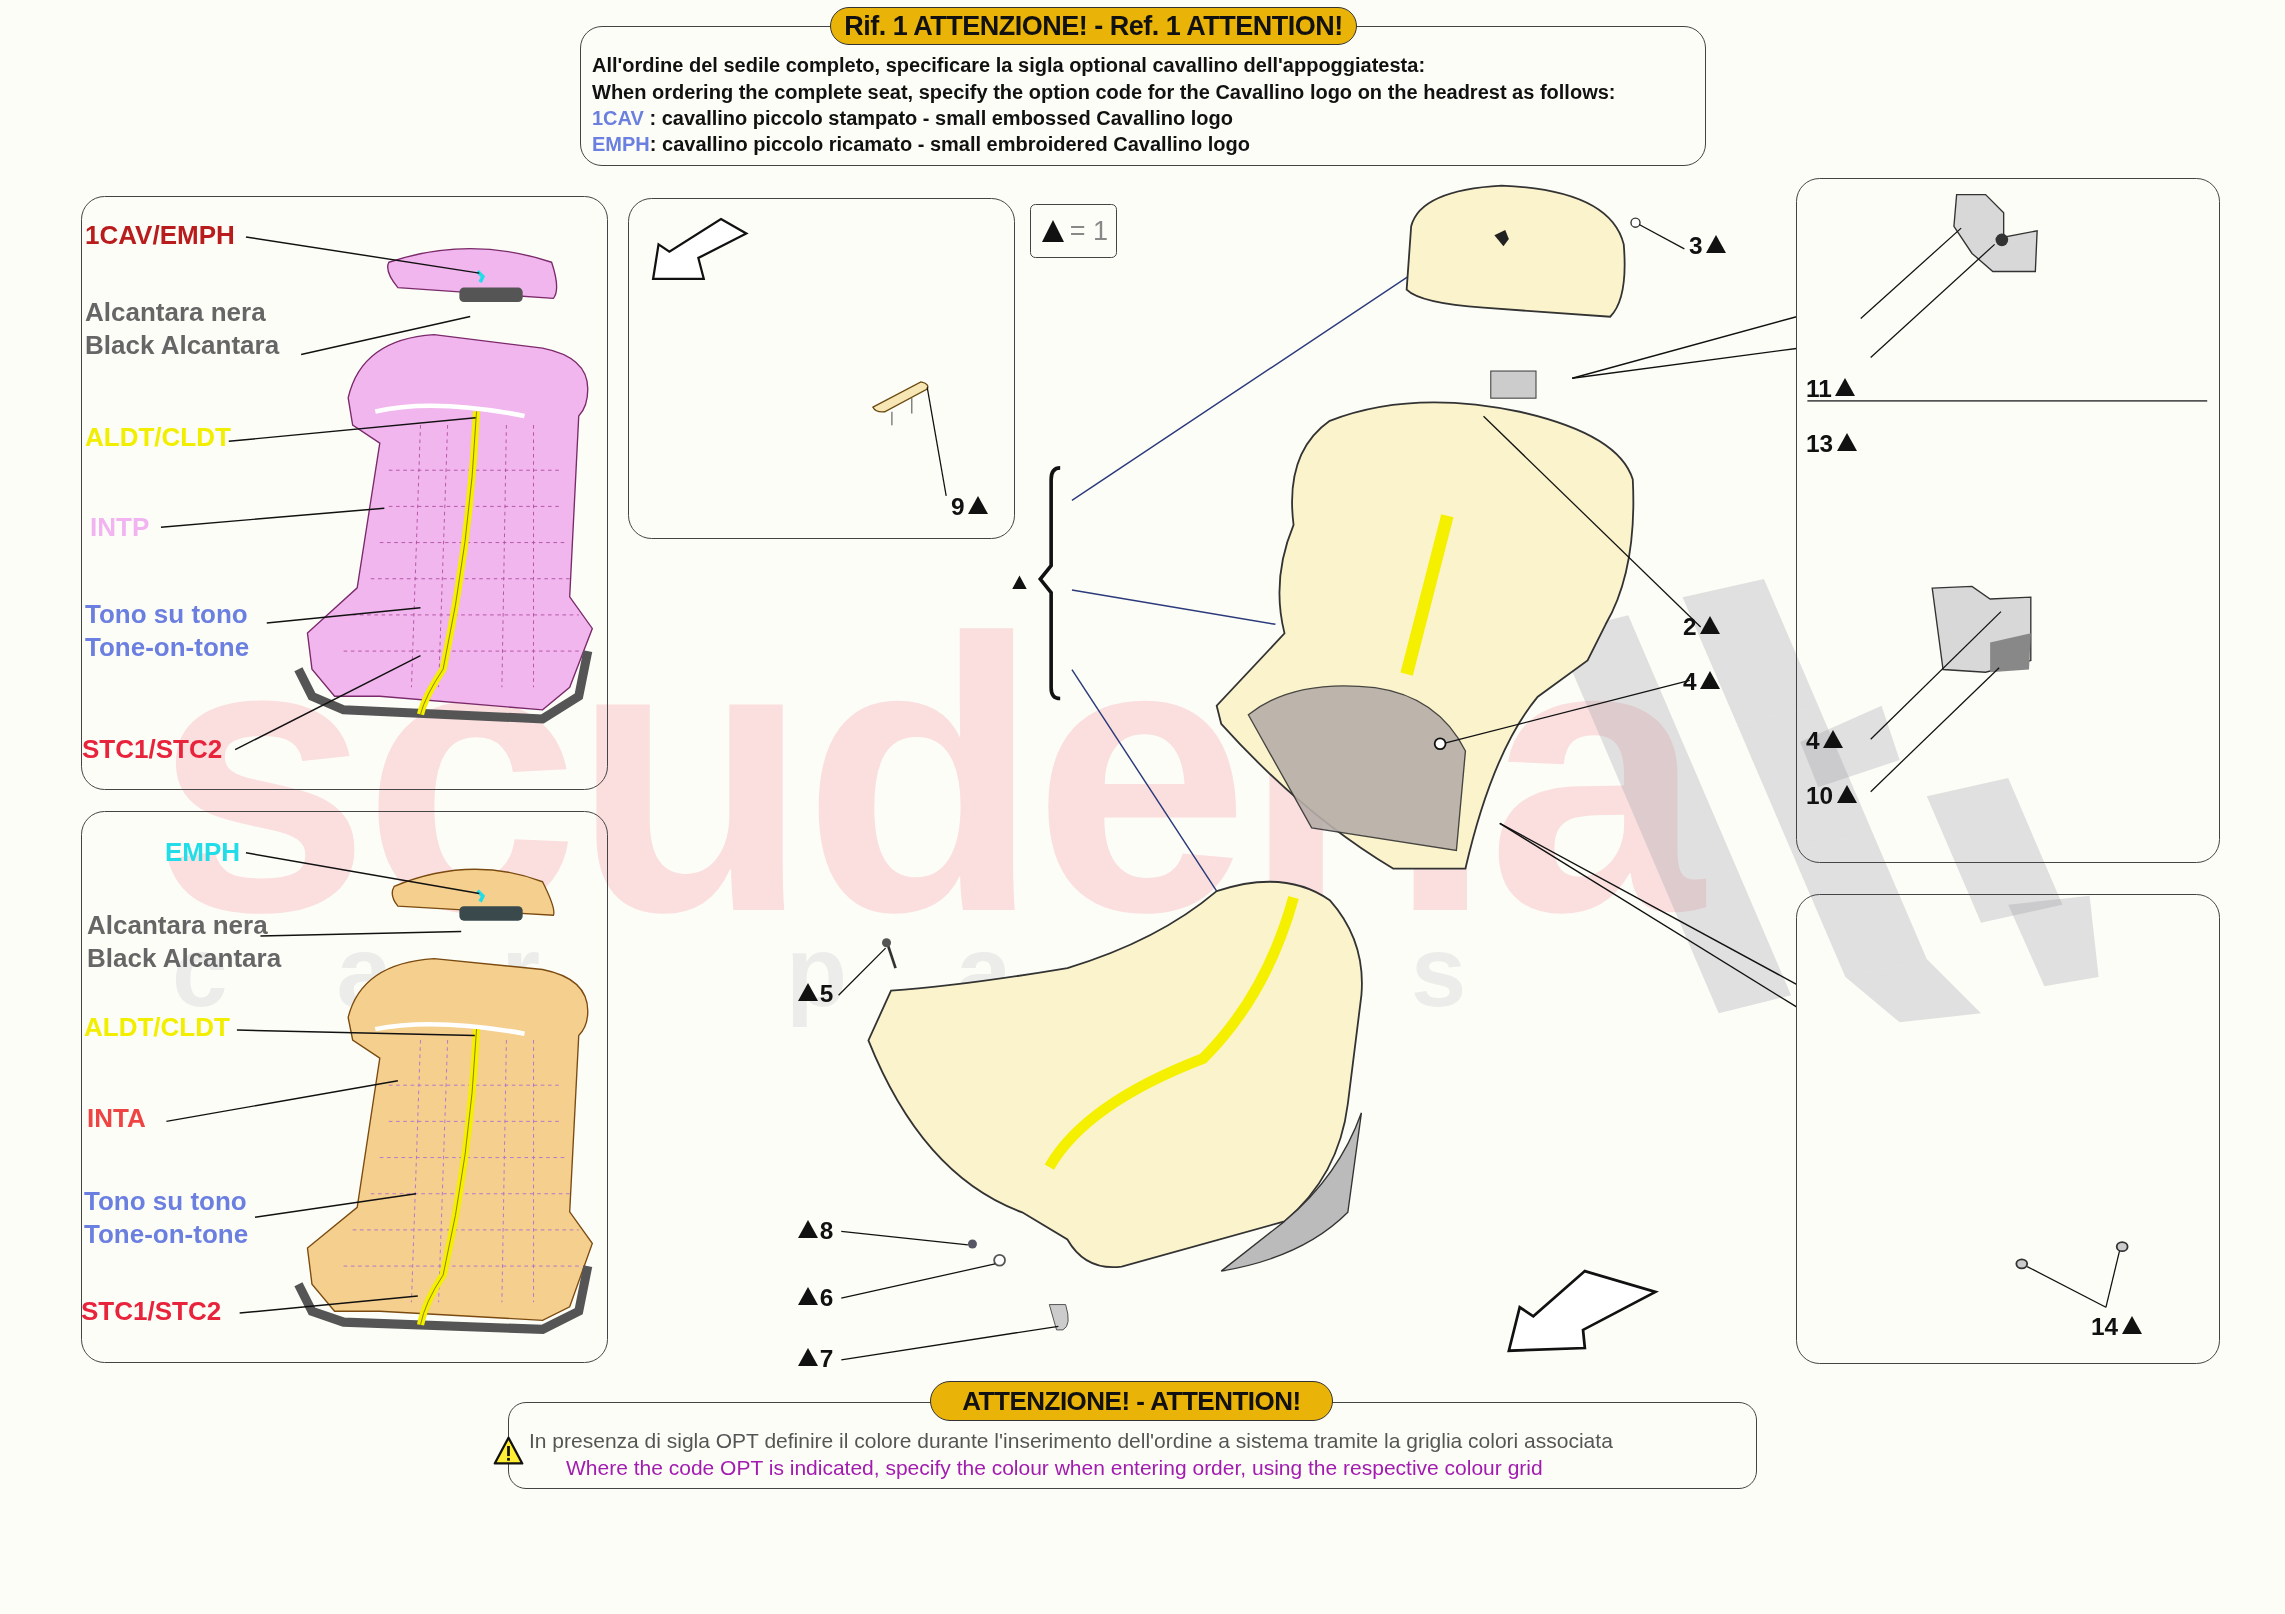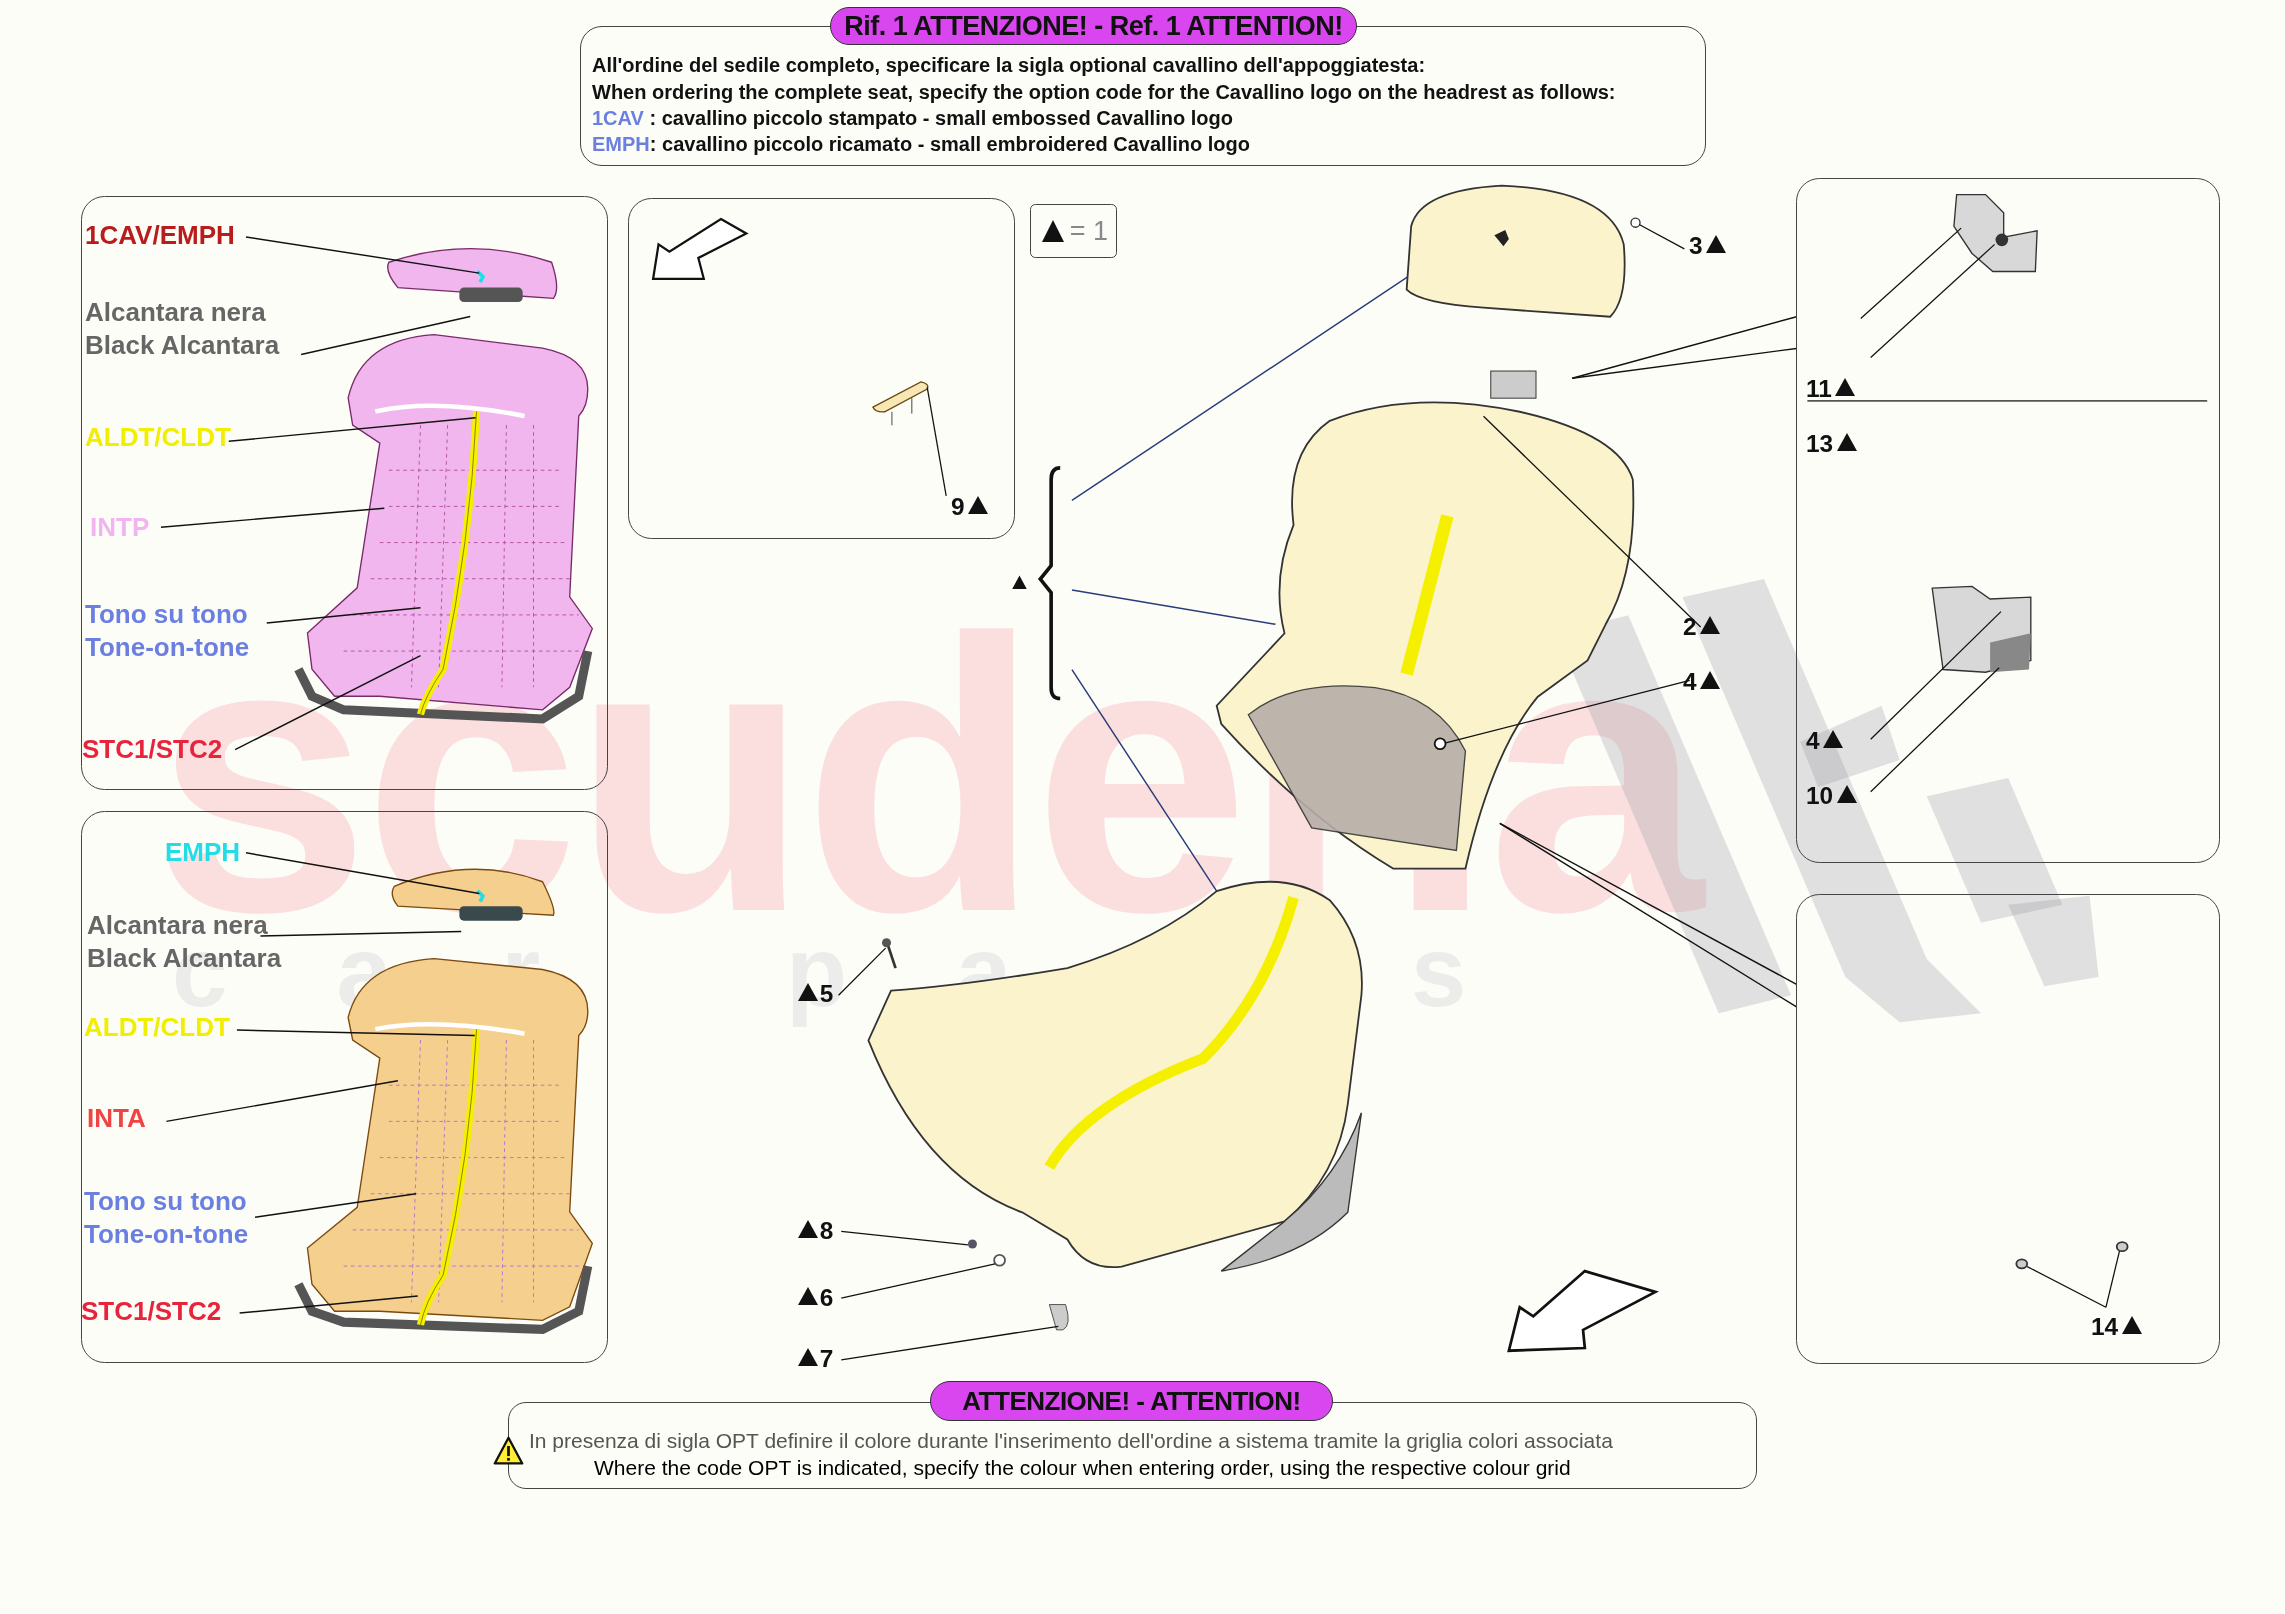--- a/index.html
+++ b/index.html
@@ -1,20 +1,20 @@
 <!DOCTYPE html>
 <html style="font-size:14.5px"><head>
 <meta charset="utf-8">
 <style>
   html, body { margin:0; padding:0; }
   body { width:2285px; height:1615px; background:#fdfdf8; position:relative; overflow:hidden;
          font-family:"Liberation Sans", sans-serif; color:#111; }
   .abs { position:absolute; }
   .panel { position:absolute; border:1.8px solid #444; border-radius:23.5px; background:transparent; }
-  .pill { position:absolute; background:#d946ef; border:1.8px solid #333; border-radius:20px;
+  .pill { position:absolute; background:#eab308; border:1.8px solid #333; border-radius:20px;
           font-family:"Liberation Sans", sans-serif; font-weight:bold; font-size:27px;
           display:flex; align-items:center; justify-content:center; color:#111; letter-spacing:-0.5px; }
   .note-line { position:absolute; font-weight:bold; font-size:20px; white-space:nowrap; color:#111; }
   .code { color:#6b7fe0; }
   .lbl { position:absolute; font-weight:bold; white-space:nowrap; font-size:26px; }
   .ref { position:absolute; font-weight:bold; font-size:24.4px; white-space:nowrap; color:#111; }
   .tri { display:inline-block; width:0; height:0; border-left:10px solid transparent; border-right:10px solid transparent; border-bottom:18px solid #111; margin-left:3.6px; vertical-align:0.9px; }
   .watermark { position:absolute; font-family:"Liberation Sans", sans-serif; font-weight:bold; color:rgba(240,120,130,0.22); font-size:389px; letter-spacing:-7.2px; pointer-events:none; }
   .watermark2 { position:absolute; font-family:"Liberation Sans", sans-serif; font-weight:bold; color:rgba(160,160,170,0.18); font-size:100px; letter-spacing:109px; pointer-events:none; }
   svg { position:absolute; overflow:visible; }
@@ -231,14 +231,14 @@
 <div class="ref" style="left:2091px; top:1313px;"><span>14</span><span class="tri"></span></div>
 
 <div class="panel" style="left:508px; top:1402px; width:1247px; height:85px; border-radius:18px;"></div>
 <div class="pill" style="left:930px; top:1381px; width:401px; height:38px; font-size:26px;">ATTENZIONE! - ATTENTION!</div>
 <svg width="33" height="33" style="left:492px; top:1435px;" viewBox="0 0 36 36">
   <polygon points="18,3 33,31 3,31" fill="#ffee33" stroke="#111" stroke-width="2.5" stroke-linejoin="round"></polygon>
   <rect x="16.5" y="12" width="3" height="11" fill="#111"></rect>
   <rect x="16.5" y="25" width="3" height="3" fill="#111"></rect>
 </svg>
 <div class="note-line" style="left:529px; top:1429px; font-weight:normal; color:#555; font-size:21px;">In presenza di sigla OPT definire il colore durante l'inserimento dell'ordine a sistema tramite la griglia colori associata</div>
-<div class="note-line" style="left:566px; top:1456px; font-weight:normal; color:#000000; font-size:21px;margin-left:28px;">Where the code OPT is indicated, specify the colour when entering order, using the respective colour grid</div>
+<div class="note-line" style="left:566px; top:1456px; font-weight:normal; color:#a21caf; font-size:21px;">Where the code OPT is indicated, specify the colour when entering order, using the respective colour grid</div>
 
 
 </body></html>

